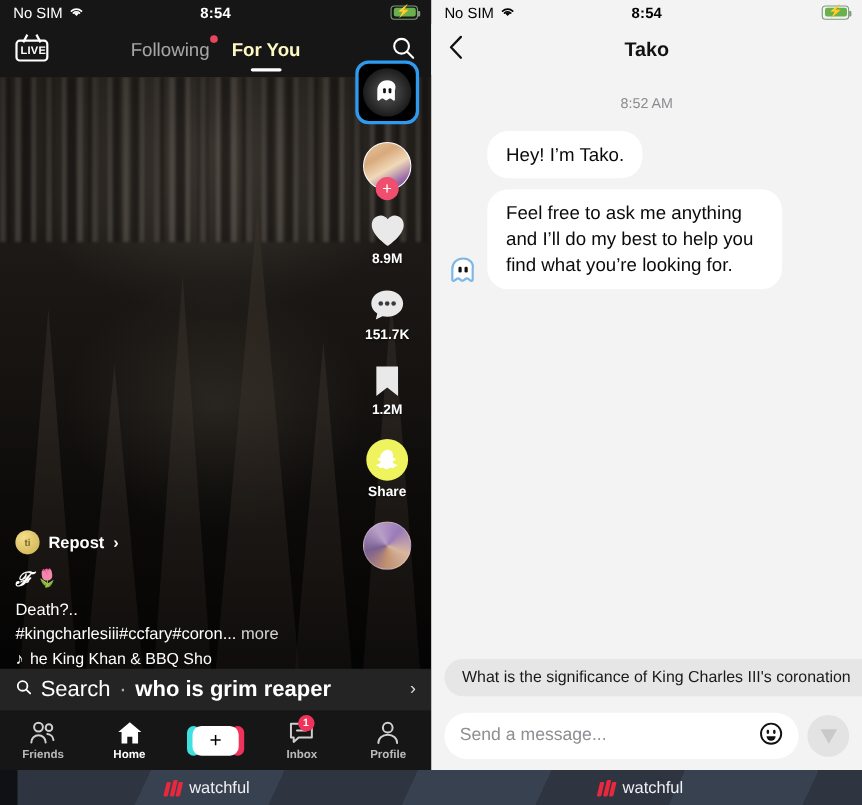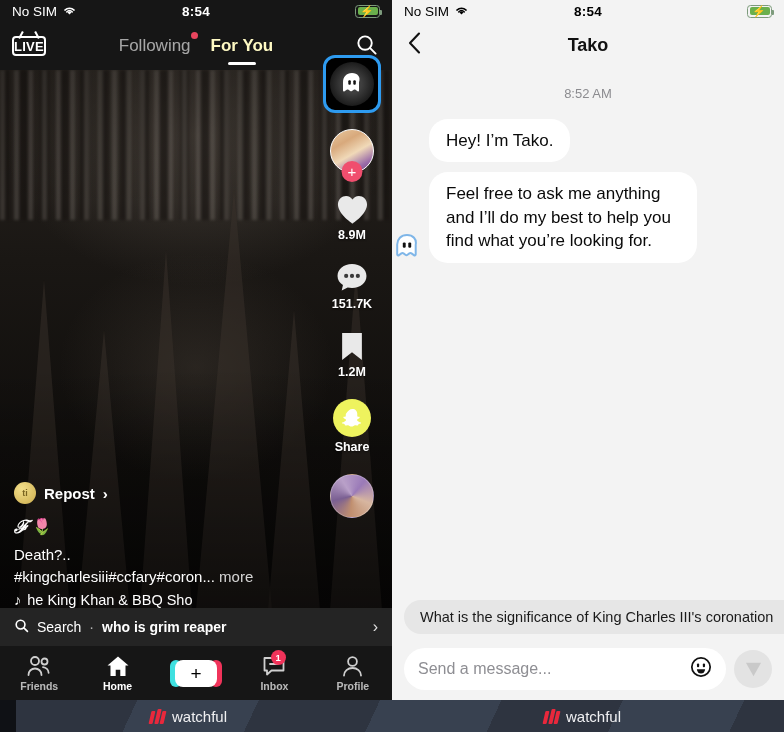--- a/index.html
+++ b/index.html
@@ -46,22 +46,22 @@
   .feed-header {
     position: relative; height: 48px; display: flex; align-items: center;
     padding: 0 14px; color: #fff; z-index: 5;
   }
   .live-btn {
     width: 30px; height: 28px; display:flex; align-items:center; justify-content:center;
     position: relative;
   }
   .live-tv {
     width: 42px; height: 20px; border: 2px solid #fff; border-radius: 4px;
-    display:flex; align-items:center; justify-content:center;
-    font-size: 13px; font-weight: 800; letter-spacing: .3px; position: relative;
+    display:flex; align-items:center; justify-content:flex-end;
+    font-size: 10px; font-weight: 800; letter-spacing: .3px; position: relative;
   }
   .live-tv::before, .live-tv::after {
     content:''; position:absolute; top:-7px; width:2px; height:8px; background:#fff;
   }
   .live-tv::before { left: 6px; transform: rotate(28deg); }
   .live-tv::after { right: 6px; transform: rotate(-28deg); }
   .feed-tabs {
     position:absolute; left:0; right:0; display:flex; justify-content:center;
     align-items: center; gap: 20px; pointer-events:none;
   }
@@ -166,21 +166,21 @@
   .cap-line { font-size: 15px; line-height: 1.42; }
   .cap-more { color: rgba(255,255,255,.82); font-weight:400; }
   .music-row { display:flex; align-items:center; gap:6px; font-size:14.5px; margin-top:5px; }
 
   
   .search-strip {
     position:absolute; left:0; bottom: 54px; width: 392px; height: 38px;
     display:flex; align-items:center; gap:8px; padding: 0 14px;
     background: rgba(38,38,38,.92); color:#fff; z-index:7;
   }
-  .search-strip .txt { font-size: 14px; }
+  .search-strip .txt { font-size: 20px; }
   .search-strip .dot-sep { opacity:.65; }
   .search-strip .q { font-weight: 600; }
   .search-strip .chev { margin-left:auto; opacity:.85; }
 
   
   .bottomnav {
     position:absolute; left:0; bottom:0; width:392px; height:54px;
     background:#161616; display:flex; align-items:center; z-index:8;
   }
   .nav-item {
@@ -214,21 +214,21 @@
   .right-panel .battery { border-color:#7d9b7c; }
   .chat-header {
     height: 46px; display:flex; align-items:center; position:relative; padding: 0 16px;
     background:#f3f3f3;
   }
   .chat-title {
     position:absolute; left:0; right:0; text-align:center;
     font-size: 18px; font-weight: 700;
   }
   .back-arrow { position:relative; z-index:2; }
-  .chat-body { position:relative; height: 560px; padding: 18px 0 0; }
+  .chat-body { position:relative; height: 560px; padding: 18px 14px 0; }
   .chat-time { text-align:center; font-size: 13px; color:#8b8b8f; margin-bottom: 18px; }
   .msg-row { display:flex; align-items:flex-end; gap:7px; margin-bottom: 10px; }
   .msg-avatar-spacer { width: 30px; flex:none; }
   .ghost-avatar { width: 30px; height: 30px; flex:none; }
   .bubble {
     background:#fff; border-radius: 19px; padding: 10px 17px;
     font-size: 17px; line-height: 1.38; color:#0a0a0a; max-width: 268px;
   }
   .suggest-row { position:absolute; left:0; bottom: 62px; width: 436px; padding-left: 12px; }
   .chip {

